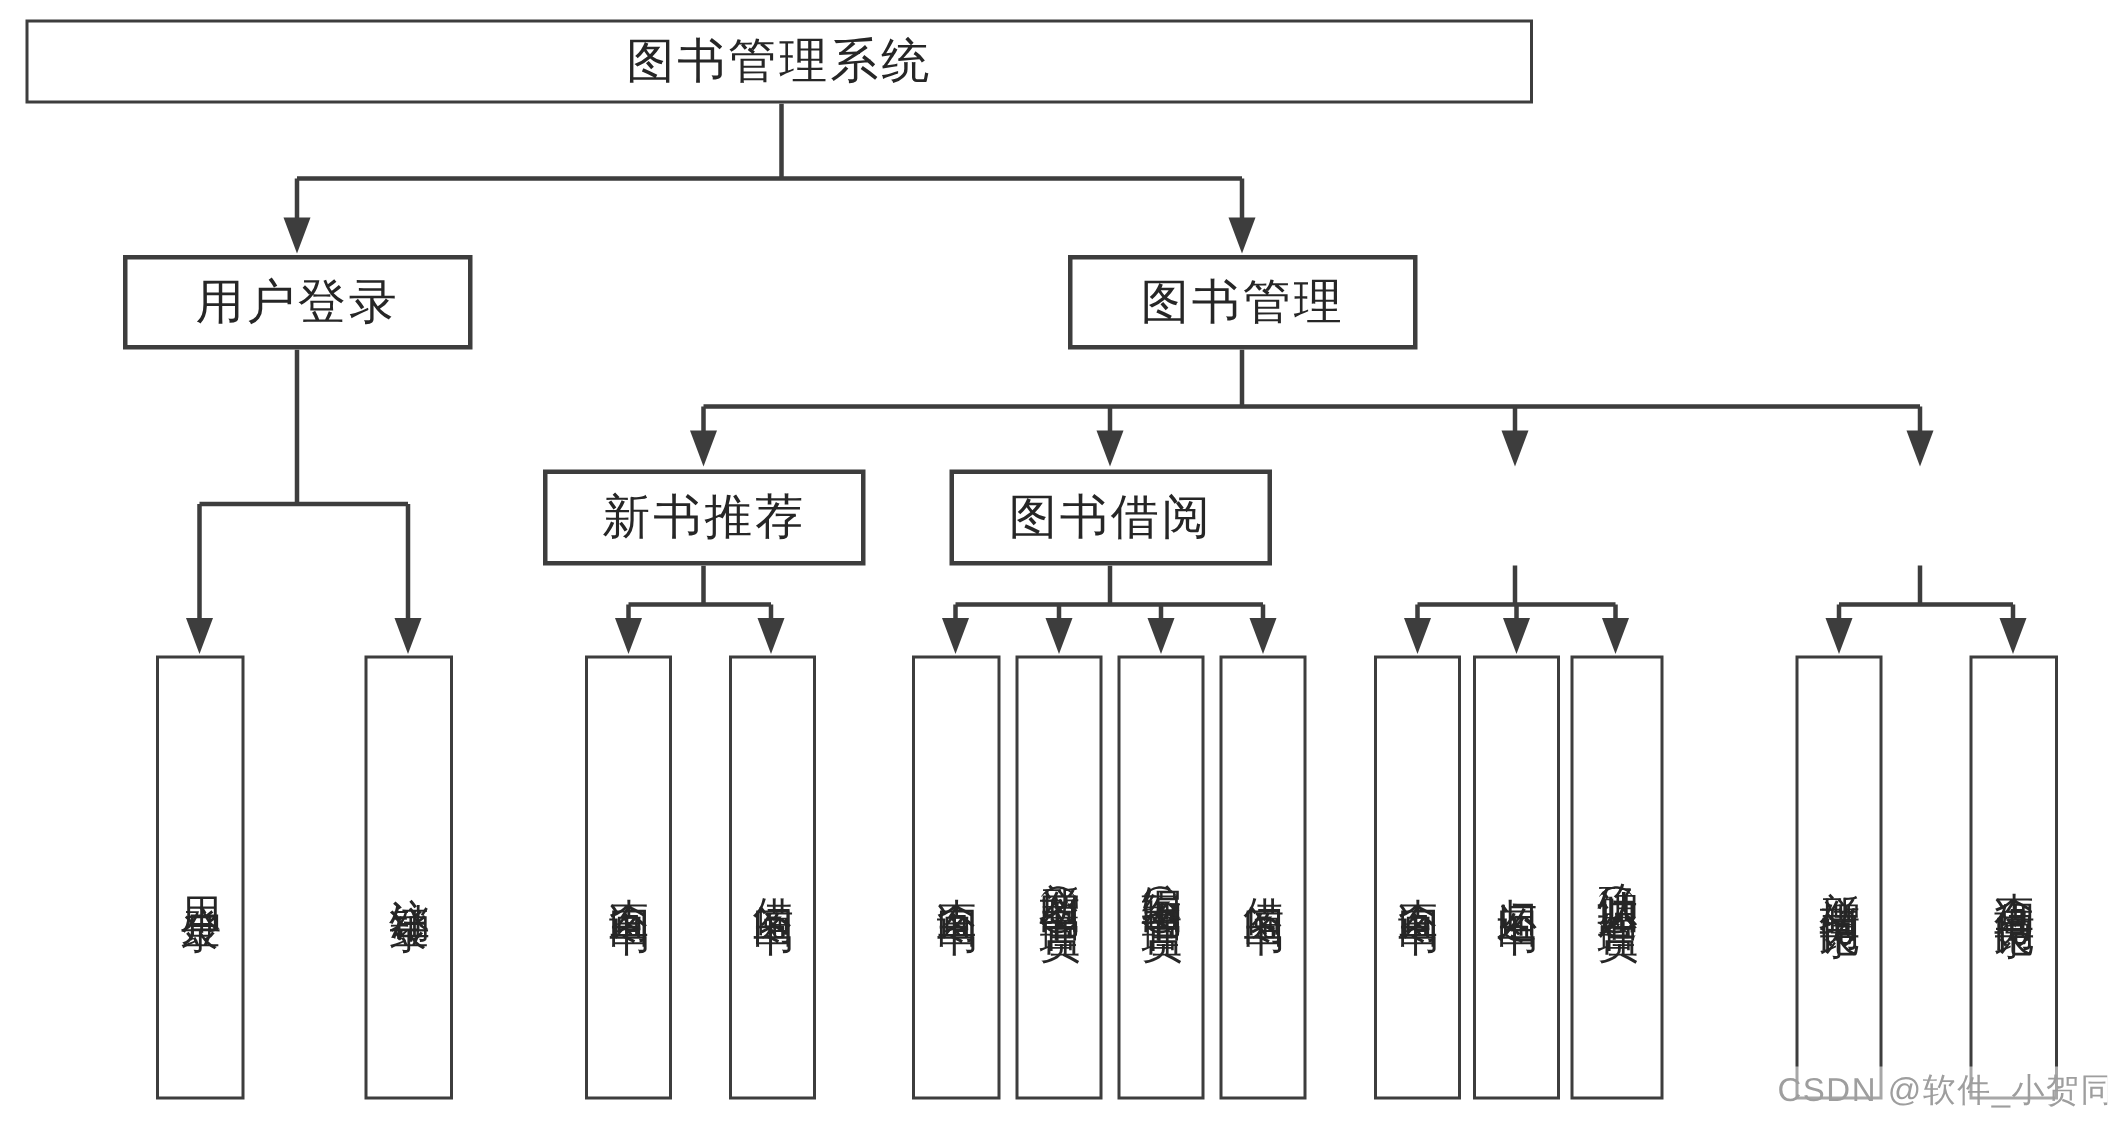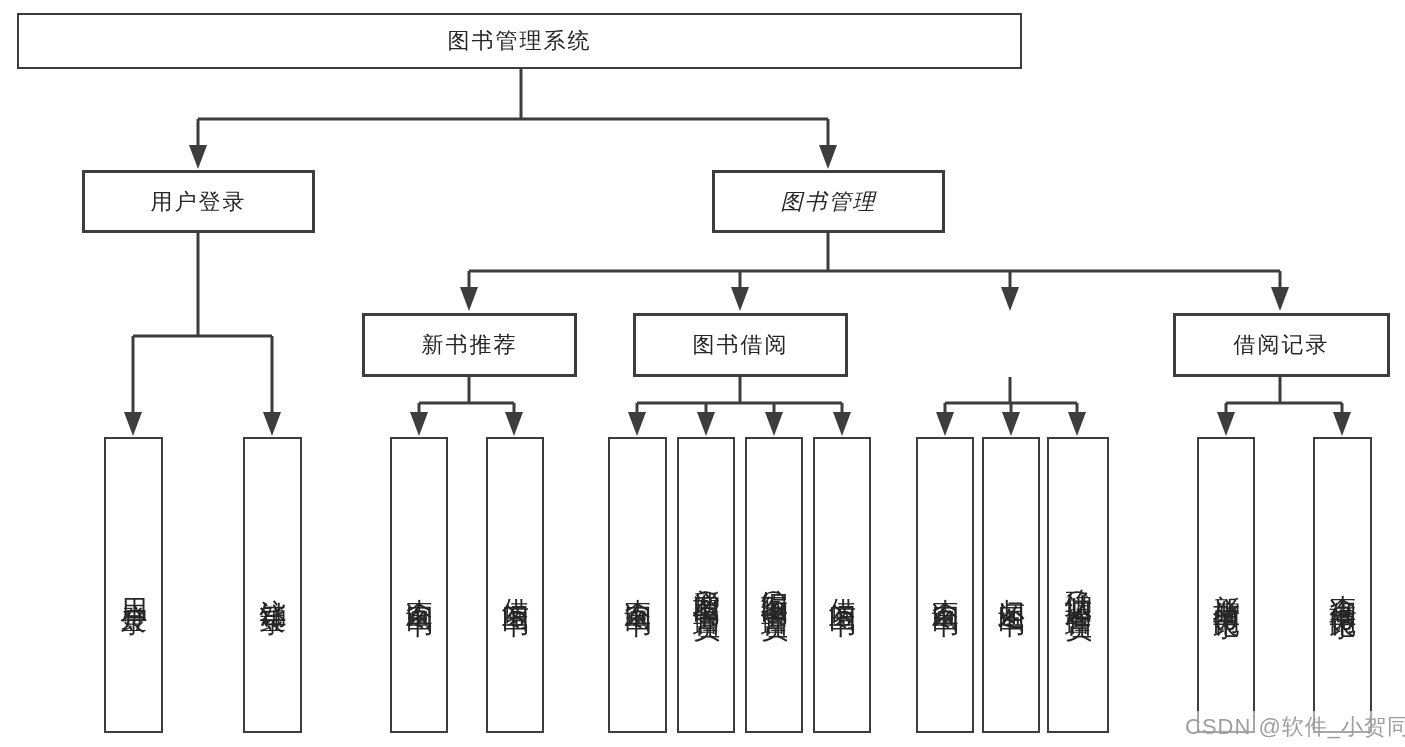--- a/index.html
+++ b/index.html
@@ -30,21 +30,21 @@
     position: absolute;
     background: #fff;
     border: 3px solid var(--line);
     display: flex;
     align-items: center;
     justify-content: center;
     z-index: 2;
   }
   .node.root-box { border-width: 2px; }
   .h-label {
-    font-size: 22px;
+    font-size: 32px;
     letter-spacing: 2px;
     color: var(--text);
     white-space: nowrap;
   }
   .leaf { border-width: 2px; }
   .v-label {
     writing-mode: vertical-rl;
     text-orientation: mixed;
     font-size: 27px;
     letter-spacing: 4px;
@@ -100,32 +100,29 @@
     </g>
   </svg>
 
   <div class="node root-box" style="left:17px; top:13px; width:1005px; height:56px;">
     <span class="h-label">图书管理系统</span>
   </div>
 
   <div class="node" style="left:82px; top:170px; width:233px; height:63px;">
     <span class="h-label">用户登录</span>
   </div>
-  <div class="node" style="left:712px; top:170px; width:233px; height:63px;font-style:italic;">
+  <div class="node" style="left:712px; top:170px; width:233px; height:63px;">
     <span class="h-label">图书管理</span>
   </div>
 
   <div class="node" style="left:633px; top:313px; width:215px; height:64px;">
     <span class="h-label">图书借阅</span>
   </div>
   <div class="node" style="left:362px; top:313px; width:215px; height:64px;">
     <span class="h-label">新书推荐</span>
-  </div>
-  <div class="node" style="left:1173px; top:313px; width:217px; height:64px;">
-    <span class="h-label">借阅记录</span>
   </div>
 
   <div class="node leaf" style="left:104px; top:437px; width:59px; height:296px;">
     <span class="v-label">用户登录</span>
   </div>
   <div class="node leaf" style="left:243px; top:437px; width:59px; height:296px;">
     <span class="v-label">注销登录</span>
   </div>
 
   <div class="node leaf" style="left:390px; top:437px; width:58px; height:296px;">

